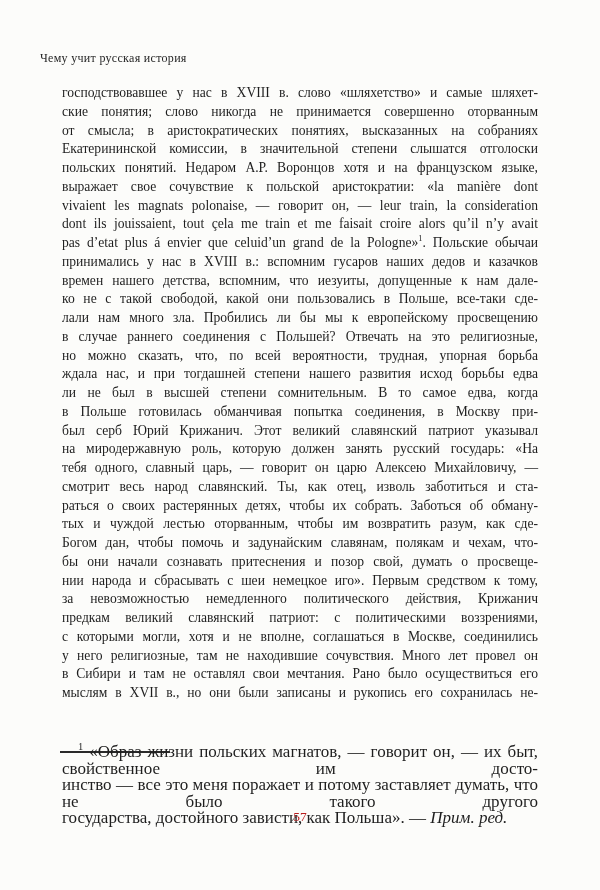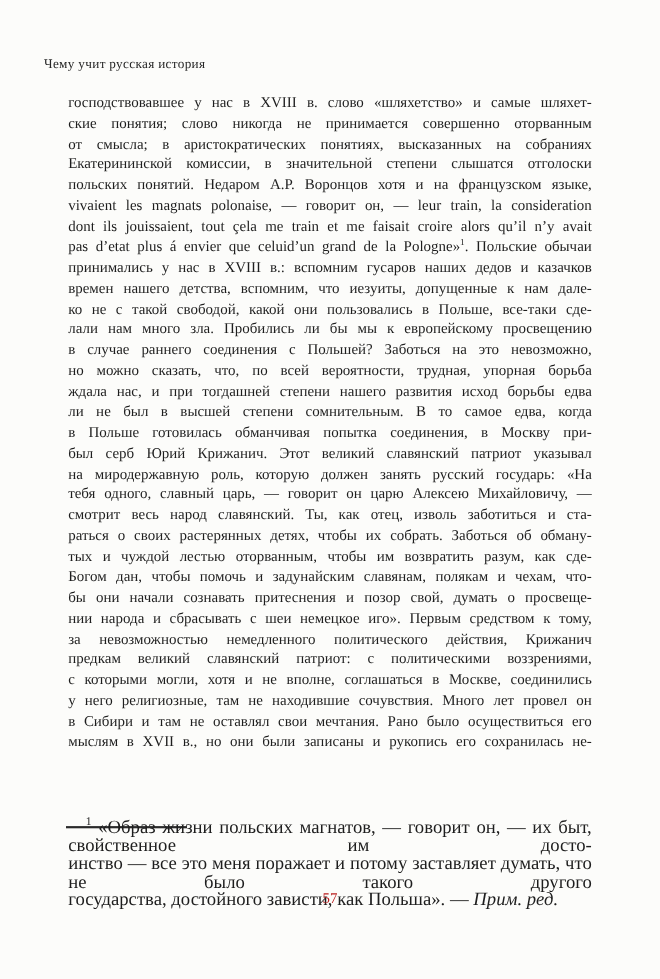--- a/index.html
+++ b/index.html
@@ -73,28 +73,29 @@
 <div class="page">
 
   <div class="running-header">Чему учит русская история</div>
 
   <div class="body-text">
       <div class="bline">господствовавшее у нас в XVIII в. слово «шляхетство» и самые шляхет-</div>
       <div class="bline">ские понятия; слово никогда не принимается совершенно оторванным</div>
       <div class="bline">от смысла; в аристократических понятиях, высказанных на собраниях</div>
       <div class="bline">Екатерининской комиссии, в значительной степени слышатся отголоски</div>
       <div class="bline">польских понятий. Недаром А.Р. Воронцов хотя и на французском языке,</div>
+      <div class="bline">выражает свое сочувствие к польской аристократии: «la manière dont</div>
       <div class="bline">vivaient les magnats polonaise, — говорит он, — leur train, la consideration</div>
       <div class="bline">dont ils jouissaient, tout çela me train et me faisait croire alors qu’il n’y avait</div>
       <div class="bline"><span>pas d’etat plus á envier que celuid’un grand de la Pologne»</span><sup class="sup">1</sup><span>. Польские обычаи</span></div>
       <div class="bline">принимались у нас в XVIII в.: вспомним гусаров наших дедов и казачков</div>
       <div class="bline">времен нашего детства, вспомним, что иезуиты, допущенные к нам дале-</div>
       <div class="bline">ко не с такой свободой, какой они пользовались в Польше, все-таки сде-</div>
       <div class="bline">лали нам много зла. Пробились ли бы мы к европейскому просвещению</div>
-      <div class="bline">в случае раннего соединения с Польшей? Заботься на это невозможно,</div>
+      <div class="bline">в случае раннего соединения с Польшей? Отвечать на это религиозные,</div>
       <div class="bline">но можно сказать, что, по всей вероятности, трудная, упорная борьба</div>
       <div class="bline">ждала нас, и при тогдашней степени нашего развития исход борьбы едва</div>
       <div class="bline">ли не был в высшей степени сомнительным. В то самое едва, когда</div>
       <div class="bline">в Польше готовилась обманчивая попытка соединения, в Москву при-</div>
       <div class="bline">был серб Юрий Крижанич. Этот великий славянский патриот указывал</div>
       <div class="bline">на миродержавную роль, которую должен занять русский государь: «На</div>
       <div class="bline">тебя одного, славный царь, — говорит он царю Алексею Михайловичу, —</div>
       <div class="bline">смотрит весь народ славянский. Ты, как отец, изволь заботиться и ста-</div>
       <div class="bline">раться о своих растерянных детях, чтобы их собрать. Заботься об обману-</div>
       <div class="bline">тых и чуждой лестью оторванным, чтобы им возвратить разум, как сде-</div>

